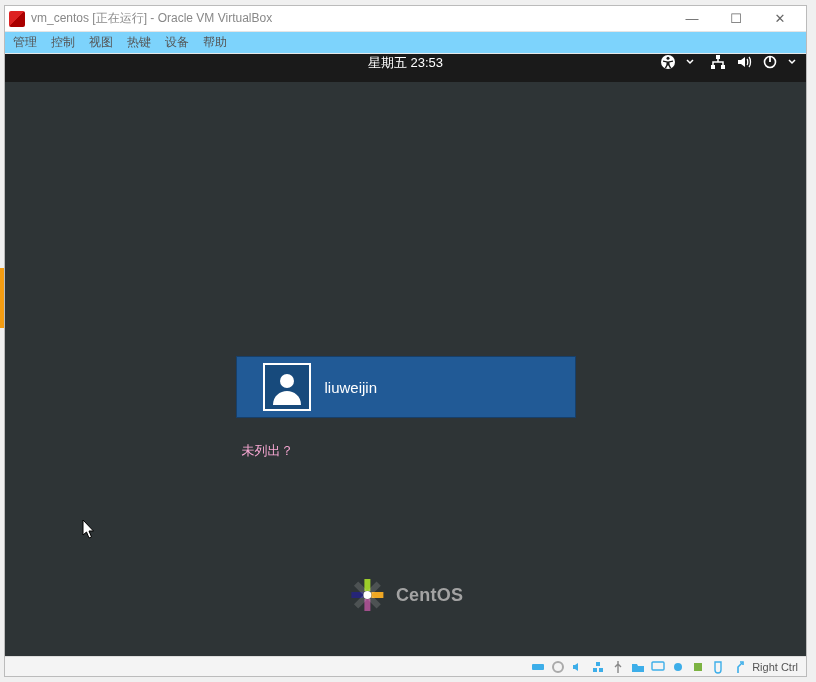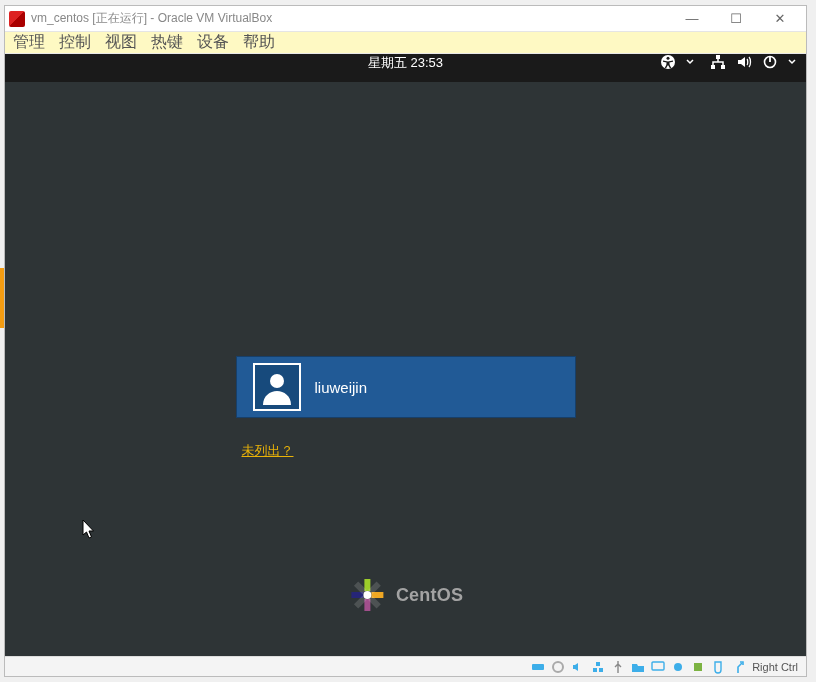--- a/index.html
+++ b/index.html
@@ -44,24 +44,24 @@
       width: 44px; height: 26px;
       display: flex; align-items: center; justify-content: center;
       color: #666; font-size: 13px;
     }
     .menubar {
       height: 22px;
       display: flex;
       align-items: center;
       padding: 0 8px;
       gap: 14px;
-      font-size: 16px;
+      font-size: 12px;
       color: #555;
       border-bottom: 1px solid #e8e8e8;
-      background: #fef9c3;
+      background: #7dd3fc;
     }
     .menubar span { cursor: default; }
     .vm-area {
       flex: 1;
       background: #2e3436;
       position: relative;
       overflow: hidden;
     }
     .gnome-topbar {
       position: absolute;
@@ -84,34 +84,34 @@
       transform: translateX(-50%);
       width: 340px;
     }
     .user-row {
       height: 62px;
       background: #215a96;
       border: 1px solid #173f69;
       display: flex;
       align-items: center;
       gap: 14px;
-      padding: 7px 16px;
+      padding: 7px 26px;
       cursor: pointer;
     }
     .avatar-frame {
       width: 48px; height: 48px;
       border: 2px solid #fff;
       background: #174a7c;
       display: flex; align-items: center; justify-content: center;
     }
     .user-label { color: #fff; font-size: 15px; }
     .not-listed {
       margin-top: 24px;
       padding-left: 6px;
-      color: #eab308; font-size: 13px; text-decoration: underline;
+      color: #f9a8d4; font-size: 13px;
     }
     .branding {
       position: absolute;
       left: 50%; bottom: 42px;
       transform: translateX(-50%);
       display: flex; align-items: center; gap: 10px;
       color: #a3a3a3;
     }
     .brand-text { font-size: 18px; font-weight: 600; letter-spacing: .2px;}
     .cursor {

